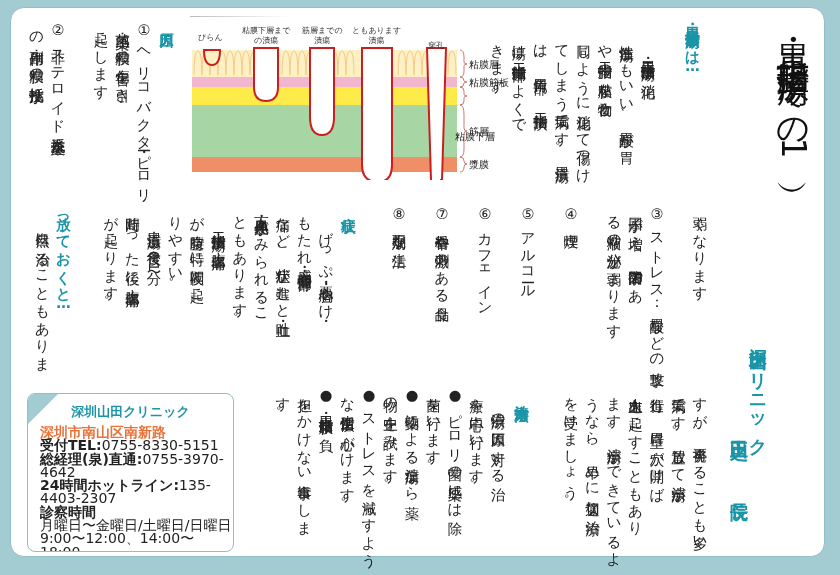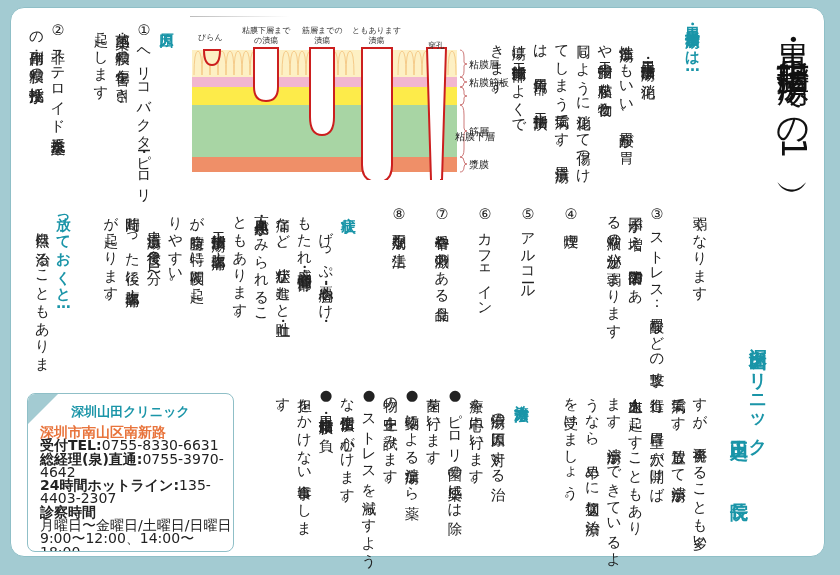--- a/index.html
+++ b/index.html
@@ -184,21 +184,21 @@
   <p>●胃・十二指腸粘膜に負</p>
   <p>担をかけない食事にしま</p>
   <p>す。</p>
 </div>
 
 <div class="info">
   <div class="corner"></div>
   <div class="name">深圳山田クリニック</div>
   <div class="lines">
     <div class="addr">深圳市南山区南新路</div>
-    <div><span class="b">受付TEL:</span><span>0755-8330-6631</span></div>
+    <div><span class="b">受付TEL:</span><span>0755-8330-5151</span></div>
     <div><span class="b">総経理(泉)直通:</span><span>0755-3970-4642</span></div>
     <div><span class="b">24時間ホットライン:</span><span>135-4403-2307</span></div>
     <div class="b">診察時間</div>
     <div>月曜日〜金曜日/土曜日/日曜日</div>
     <div>9:00〜12:00、14:00〜18:00</div>
     <div class="b">てしまう病気です</div>
   </div>
 </div>
 
 </body></html>

